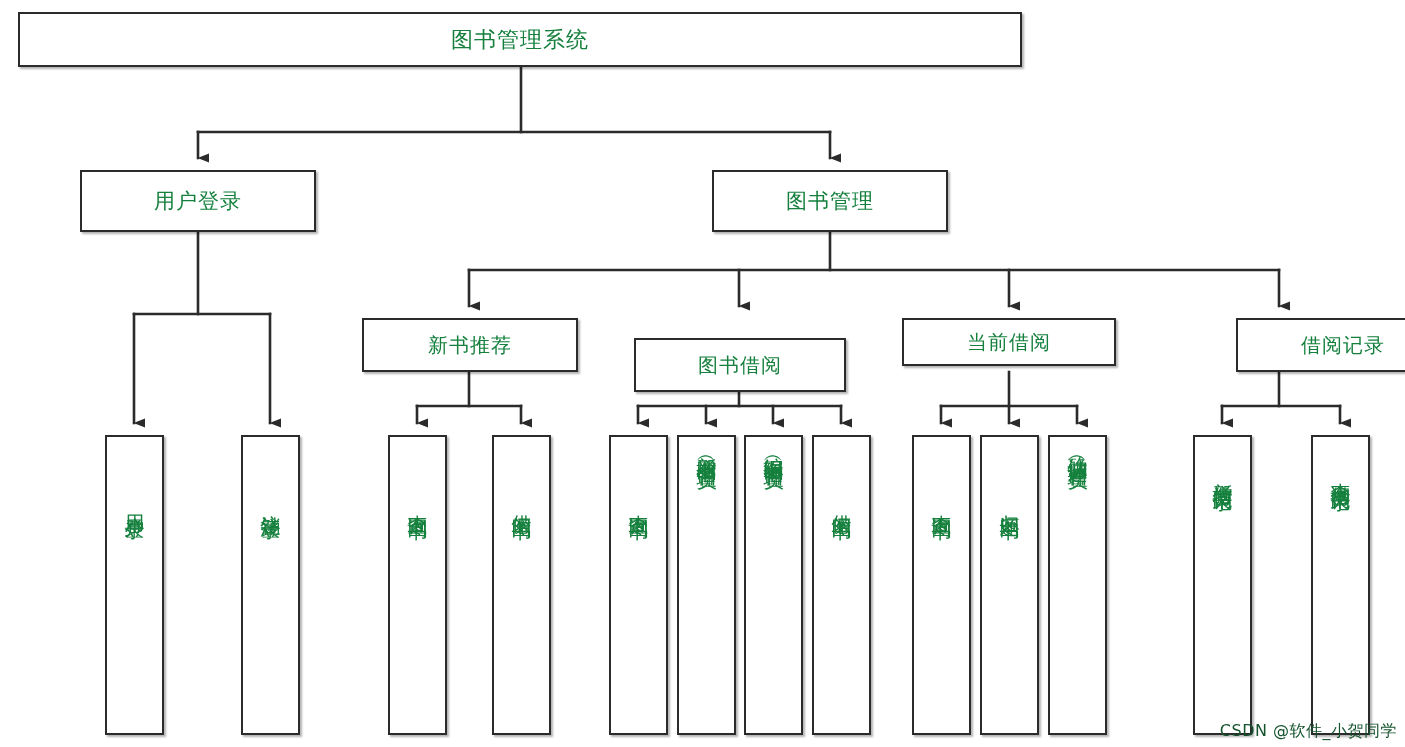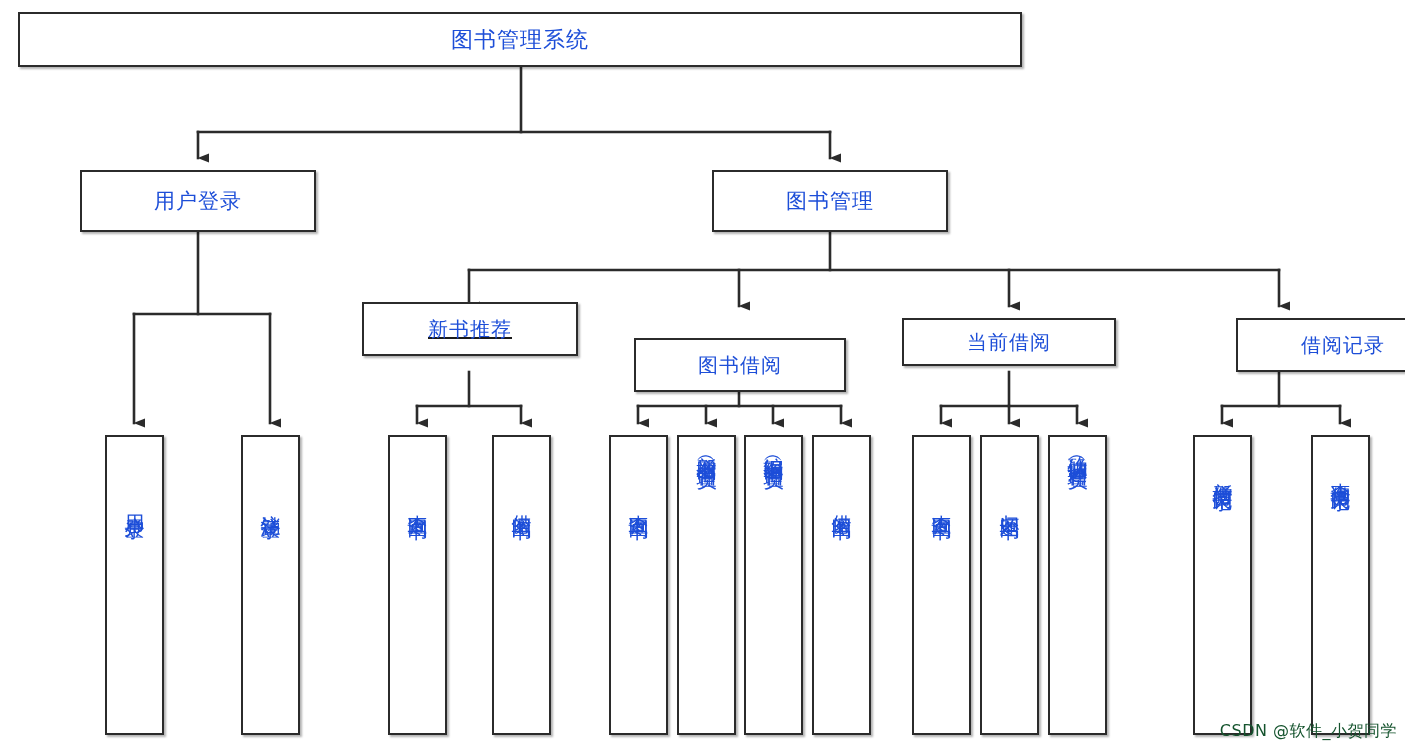--- a/index.html
+++ b/index.html
@@ -35,21 +35,21 @@
     display: flex;
     align-items: center;
     justify-content: center;
     color: #1a1a1a;
   }
   .node-label {
     font-size: 21px;
     line-height: 1.15;
     letter-spacing: 1px;
     white-space: nowrap;
-    color: #1d4ed8;
+    color: #15803d;
     text-align: right;
   }
   .node-root .node-label { font-size: 22px; }
   .node-l1 .node-label { font-size: 21px; }
   .node-l2 .node-label { font-size: 20px; }
   .node-leaf {
     align-items: flex-start;
     justify-content: center;
     padding-top: 0px;
   }
@@ -135,21 +135,21 @@
   </div>
 
   <div class="node-box node-l1" style="left:80px; top:170px; width:236px; height:62px;">
     <span class="node-label">用户登录</span>
   </div>
 
   <div class="node-box node-l1" style="left:712px; top:170px; width:236px; height:62px;">
     <span class="node-label">图书管理</span>
   </div>
 
-  <div class="node-box node-l2" style="left:362px; top:302px; width:216px; height:54px;text-decoration:underline;">
+  <div class="node-box node-l2" style="left:362px; top:318px; width:216px; height:54px;">
     <span class="node-label">新书推荐</span>
   </div>
 
   <div class="node-box node-l2" style="left:634px; top:318px; width:212px; height:54px;margin-top:20px;">
     <span class="node-label">图书借阅</span>
   </div>
 
   <div class="node-box node-l2" style="left:902px; top:318px; width:214px; height:48px;">
     <span class="node-label">当前借阅</span>
   </div>

